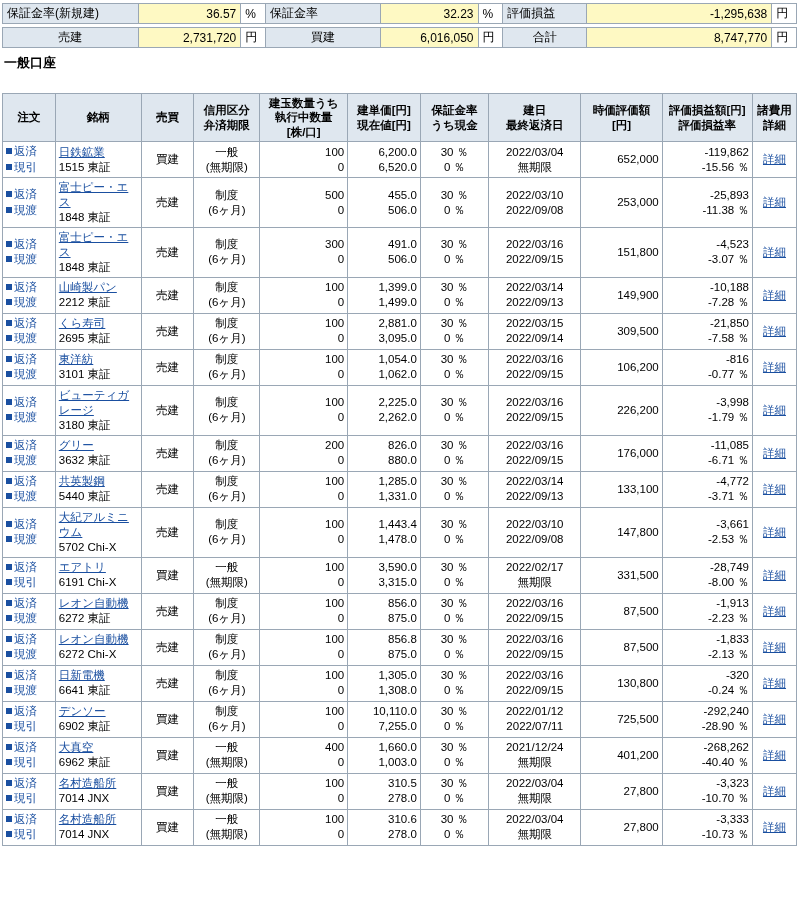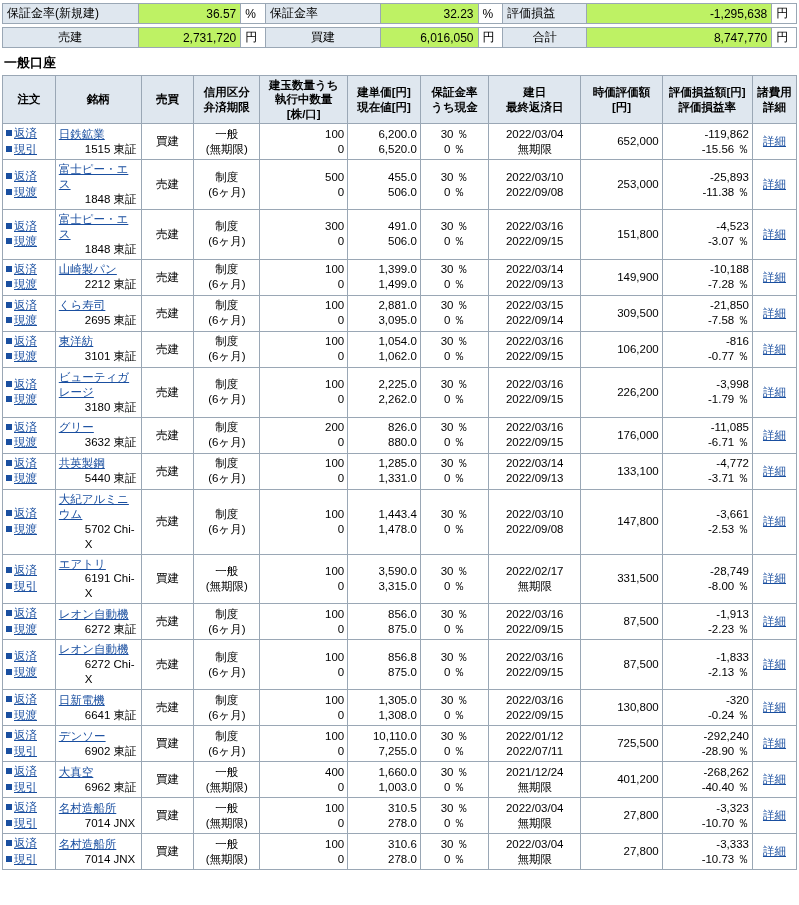--- a/index.html
+++ b/index.html
@@ -31,35 +31,35 @@
     font-size: 12px;
     white-space: nowrap;
     overflow: hidden;
   }
   td.lbl {
     background: #dfe7ef;
     text-align: left;
   }
   td.lbl.center { text-align: center; }
   td.val {
-    background: #bef264;
+    background: #fef9c3;
     text-align: right;
   }
   td.unit {
     background: #ffffff;
     text-align: left;
     width: 22px;
     padding-left: 1px;
   }
 
   
   .section-title {
     font-size: 13px;
     font-weight: bold;
-    padding: 3px 0 3px 4px;
+    padding: 3px 0 21px 4px;
     color: #000;
   }
 
   
   table.positions {
     border-collapse: collapse;
     width: 795px;
     margin-left: 2px;
     table-layout: fixed;
   }
@@ -78,40 +78,39 @@
     font-size: 11.5px;
     padding: 2px 3px;
     line-height: 1.3;
     vertical-align: middle;
     background: #fff;
   }
   td.c-order { text-align: left; padding: 1px 2px; background:#fff; }
   .order-link {
     display: block;
     color: #1a4fa0;
-    text-decoration: underline;
     white-space: nowrap;
     font-size: 11.5px;
     line-height: 1.35;
     cursor: pointer;
   }
   .order-link .sq {
     display: inline-block;
     width: 6px; height: 6px;
     background: #1a4fa0;
     margin-right: 2px;
     vertical-align: 1px;
   }
   td.c-name { text-align: left; }
   td.c-name a {
     color: #1a4fa0;
     text-decoration: underline;
     cursor: pointer;
   }
-  td.c-name .code { color: #000; text-decoration: none; display:block;margin-left:26px; }
+  td.c-name .code { color: #000; text-decoration: none; display:block; }
   td.c-side { text-align: center; }
   td.c-credit { text-align: center; line-height: 1.3; }
   td.c-qty, td.c-price, td.c-amount, td.c-pl { text-align: right; }
   td.c-rate { text-align: center; }
   td.c-date { text-align: center; }
   td.c-detail { text-align: center; }
   td.c-detail a { color:#1a4fa0; text-decoration: underline; cursor:pointer; }
   .two-line > div { white-space: nowrap; }
 </style>
 </head>

